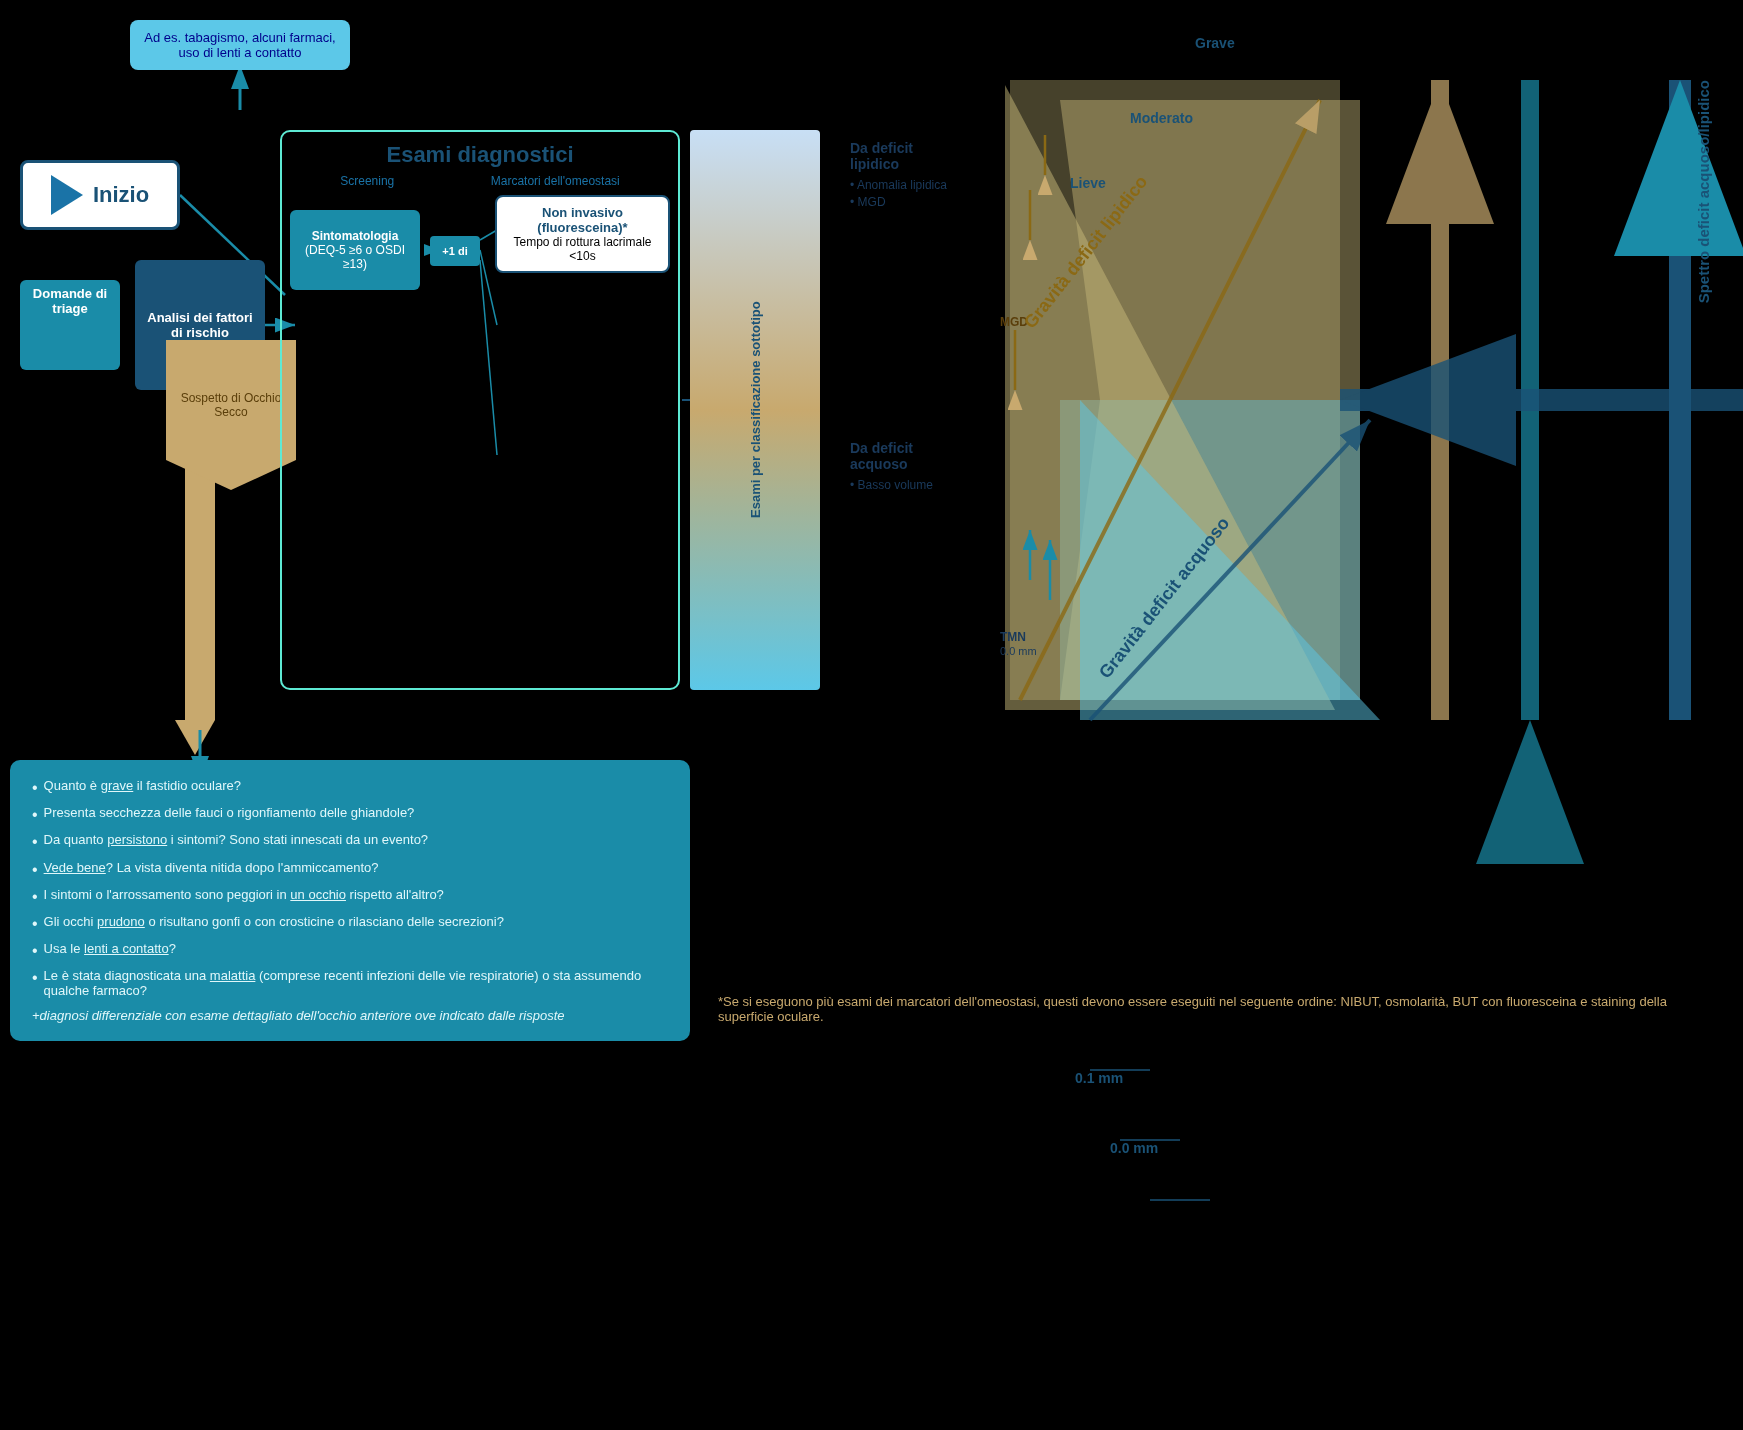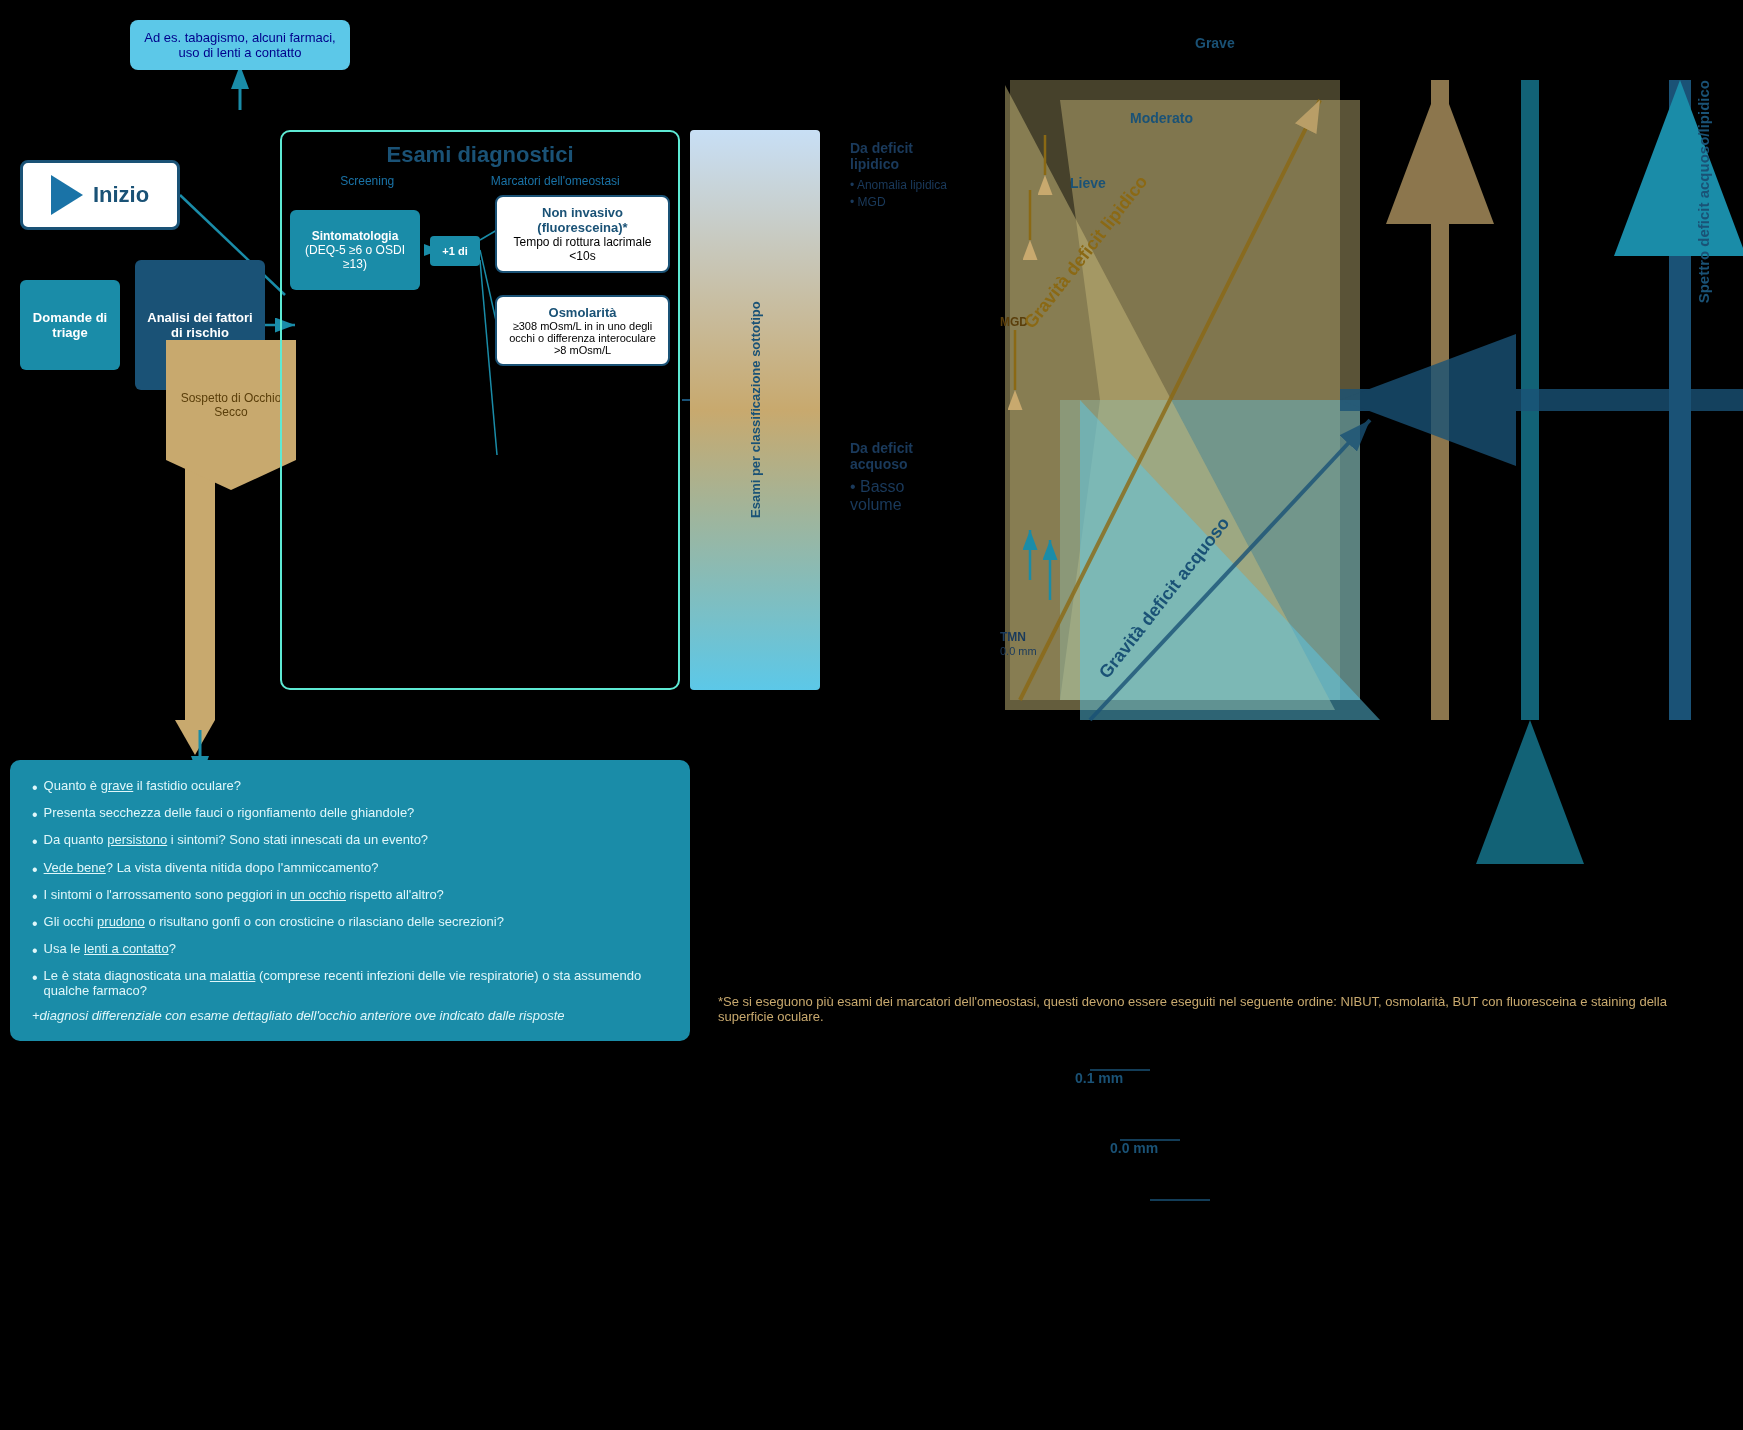--- a/index.html
+++ b/index.html
@@ -65,21 +65,20 @@
     
     .domande-box {
       position: absolute;
       top: 280px;
       left: 20px;
       width: 100px;
       height: 90px;
       background: #1a8ca8;
       border-radius: 6px;
       display: flex;
-      align-items: center;
       justify-content: center;
       text-align: center;
       padding: 6px;
     }
     .domande-box span {
       font-size: 13px;
       font-weight: bold;
       color: #fff;
     }
 
@@ -293,21 +292,21 @@
       padding: 10px;
       text-align: left;
     }
     .deficit-acquoso .title {
       font-size: 14px;
       font-weight: bold;
       color: #1a3a5c;
       margin-bottom: 6px;
     }
     .deficit-acquoso .item {
-      font-size: 16px;
+      font-size: 12px;
       color: #1a3a5c;
       margin-bottom: 3px;
     }
 
     
     .bottom-teal {
       position: absolute;
       top: 760px;
       left: 10px;
       width: 680px;
@@ -596,24 +595,20 @@
 
   <div class="plus1-box">
     <span>+1 di</span>
   </div>
 
   <div class="diag-subbox noninvasivo-box">
     <div class="title">Non invasivo (fluoresceina)*</div>
     <div class="body">Tempo di rottura lacrimale &lt;10s</div>
   </div>
 
-  <div class="diag-subbox osmolarita-box">
-    <div class="title">Osmolarità</div>
-    <div class="body">≥308 mOsm/L in in uno degli occhi o differenza interoculare &gt;8 mOsm/L</div>
-  </div>
 
 
   <div class="classification-panel">
     <div class="class-vert">Esami per classificazione sottotipo</div>
   </div>
 
   <div class="deficit-lipidico">
     <div class="title">Da deficit lipidico</div>
     <div class="item">• <span>Anomalia lipidica</span></div>
     <div class="item">• <span>MGD</span></div>

